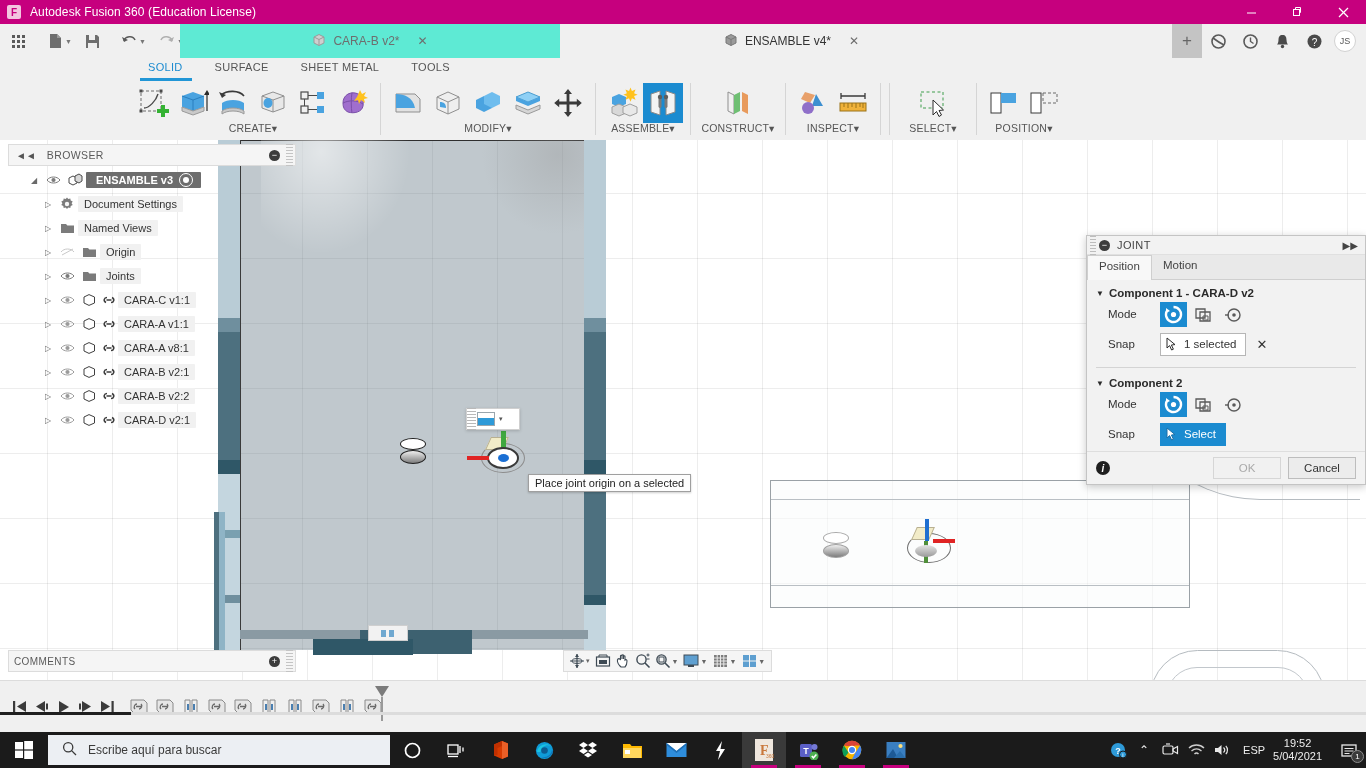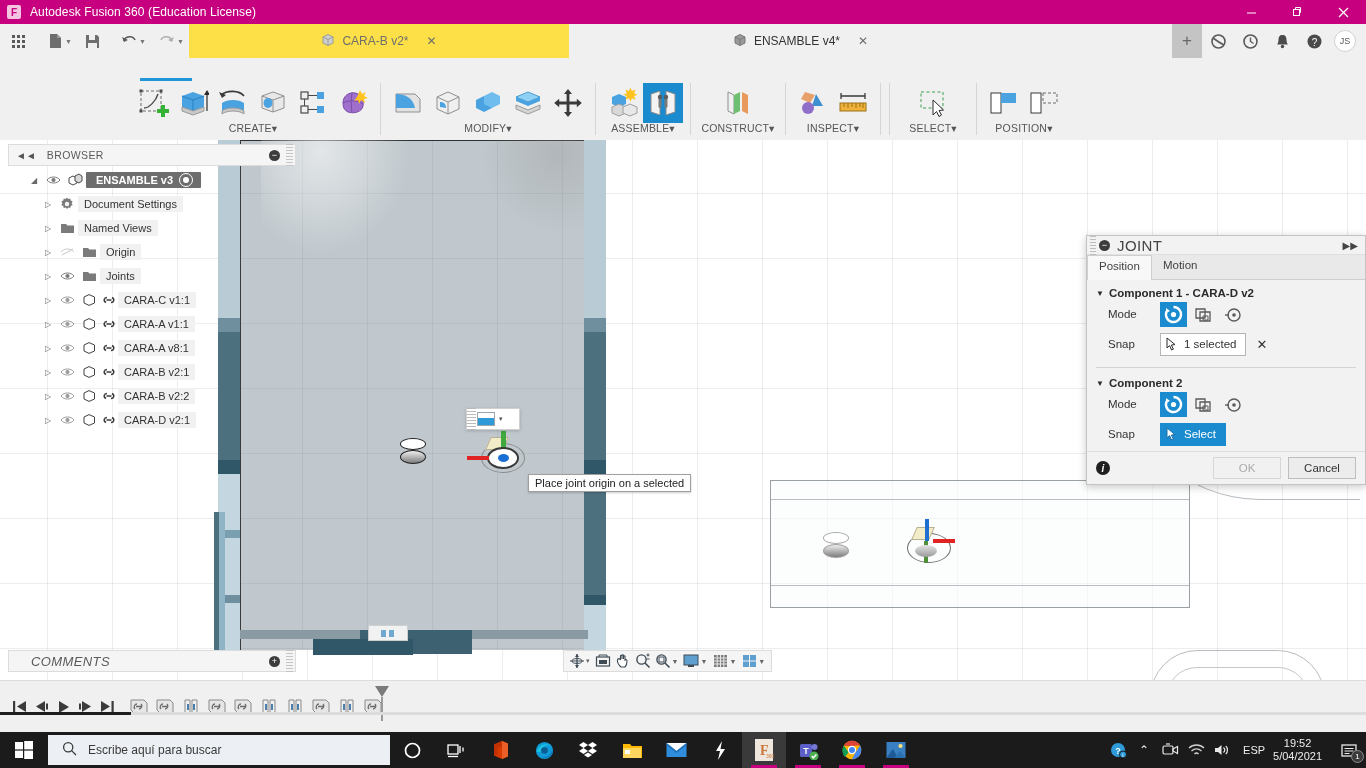--- a/index.html
+++ b/index.html
@@ -20,21 +20,21 @@
 
   
   #qat { position:absolute; left:0; top:24px; width:1366px; height:34px;
     background:#f0f0f0; display:flex; align-items:center; }
   .qicon { width:26px; height:26px; display:flex; align-items:center;
     justify-content:center; color:#5a5a5a; }
   .qcaret { font-size:7px; color:#777; margin-left:-3px; margin-right:2px; }
   #tabzone { position:absolute; left:180px; top:24px; right:0; height:34px; display:flex; }
   .doctab { height:34px; display:flex; align-items:center; padding:0 10px;
     font-size:12px; color:#4a4a4a; position:relative; }
-  .doctab.inactive { background:#fde047; color:#6e6e6e;margin-left:9px; }
+  .doctab.inactive { background:#5eead4; color:#6e6e6e; }
   .doctab.active { background:#f0f0f0; color:#333; }
   .doctab .cube { margin-right:7px; }
   .doctab .x { margin-left:18px; font-size:12px; color:#6d6d6d; }
   #tabright { margin-left:auto; display:flex; align-items:center; height:34px; }
   .tricon { width:32px; height:34px; display:flex; align-items:center;
     justify-content:center; color:#5a5a5a; }
   #plusTab { width:30px; height:34px; background:#c4c4c4; display:flex;
     align-items:center; justify-content:center; color:#666; font-size:17px; }
   #avatar { width:22px; height:22px; border-radius:50%; background:#fff;
     border:1px solid #d2d2d2; display:flex; align-items:center; justify-content:center;
@@ -172,21 +172,21 @@
   .trow.root .lbl { background:#6d6d6d; color:#fff; font-weight:bold;
     padding:2px 28px 2px 10px; }
   .trow.root .radio { margin-left:-22px; width:14px; height:14px; border-radius:50%;
     border:1.5px solid #fff; display:flex; align-items:center; justify-content:center; }
   .trow.root .radio i { width:6px; height:6px; background:#fff; border-radius:50%;
     display:block; }
 
   
   #comments { position:absolute; left:8px; top:650px; width:288px; height:22px;
     background:#f5f5f5; border:1px solid #dcdcdc; display:flex; align-items:center; }
-  #comments .ctxt { font-size:13px; color:#5a5a5a; margin-left:22px; letter-spacing:.4px;font-style:italic; }
+  #comments .ctxt { font-size:10px; color:#5a5a5a; margin-left:5px; letter-spacing:.4px; }
   #comments .plus { margin-left:auto; margin-right:6px; width:11px; height:11px;
     border-radius:50%; background:#3c3c3c; color:#fff; font-size:9px;
     display:flex; align-items:center; justify-content:center; line-height:1; }
   #comments .ggrip { width:7px; height:22px; margin-right:2px;
     background:repeating-linear-gradient(to bottom,#c4c4c4 0 1px,transparent 1px 3px); }
 
   
   #navbar { position:absolute; left:563px; top:650px; height:22px;
     background:#f5f5f5; border:1px solid #dcdcdc; display:flex; align-items:center;
     padding:0 3px; }
@@ -198,21 +198,21 @@
   #joint { position:absolute; left:1086px; top:235px; width:280px;
     background:#f2f2f2; border:1px solid #c4c4c4; box-shadow:0 2px 8px rgba(0,0,0,.22);
     font-size:11.5px; color:#333; }
   #jhead { height:19px; display:flex; align-items:center; background:#f2f2f2;
     border-bottom:1px solid #e0e0e0; }
   #jhead .ggrip { width:6px; height:19px; margin:0 3px;
     background:repeating-linear-gradient(to bottom,#bdbdbd 0 1px,transparent 1px 3px); }
   #jhead .mdot { width:11px; height:11px; border-radius:50%; background:#3c3c3c;
     color:#fff; font-size:9px; display:flex; align-items:center; justify-content:center;
     line-height:1; }
-  #jhead .jt { margin-left:7px; font-size:15px; color:#444; letter-spacing:.4px; }
+  #jhead .jt { margin-left:7px; font-size:11px; color:#444; letter-spacing:.4px; }
   #jhead .expand { margin-left:auto; margin-right:7px; font-size:10px; color:#444; }
   #jtabs { display:flex; height:25px; border-bottom:1px solid #cfcfcf;
     background:#e9e9e9; }
   .jtab { padding:4px 11px 0; font-size:11.5px; color:#444; }
   .jtab.on { background:#f8f8f8; border:1px solid #cfcfcf; border-bottom:none;
     margin-bottom:-1px; }
   .jsec { padding:7px 9px 2px; }
   .jsechdr { display:flex; align-items:center; font-weight:bold; font-size:11.5px;
     color:#2a2a2a; }
   .jsechdr .tri { font-size:8px; margin-right:5px; color:#2a2a2a; }
@@ -403,20 +403,26 @@
           <circle cx="8.5" cy="8.5" r="7" fill="#4a4a4a"></circle>
           <text x="8.5" y="12.5" font-size="10" fill="#fff" text-anchor="middle" font-family="Liberation Sans">?</text>
         </svg>
     </div>
     <div id="avatar">JS</div>
   </div>
 </div>
 
 <div id="ribbon">
 
+  <div id="tabrow">
+    <div class="rtab on">SOLID</div>
+    <div class="rtab">SURFACE</div>
+    <div class="rtab">SHEET METAL</div>
+    <div class="rtab">TOOLS</div>
+  </div>
   <div id="solidUnderline"></div>
 
   <div id="panels">
 
     <div class="panel">
       <div class="prow">
         <div class="pbtn">
           <svg width="32" height="32" viewBox="0 0 32 32">
             <rect x="4" y="4" width="20" height="20" fill="none" stroke="#6a6a6a" stroke-dasharray="3 2"></rect>
             <path d="M7 21 C12 21, 19 14, 21 7" stroke="#4a4a4a" stroke-width="1.4" fill="none"></path>

